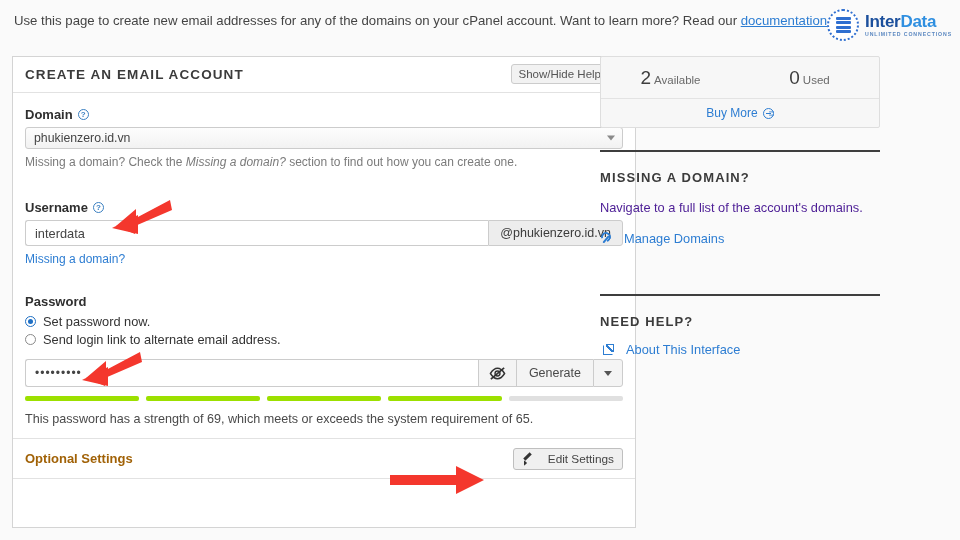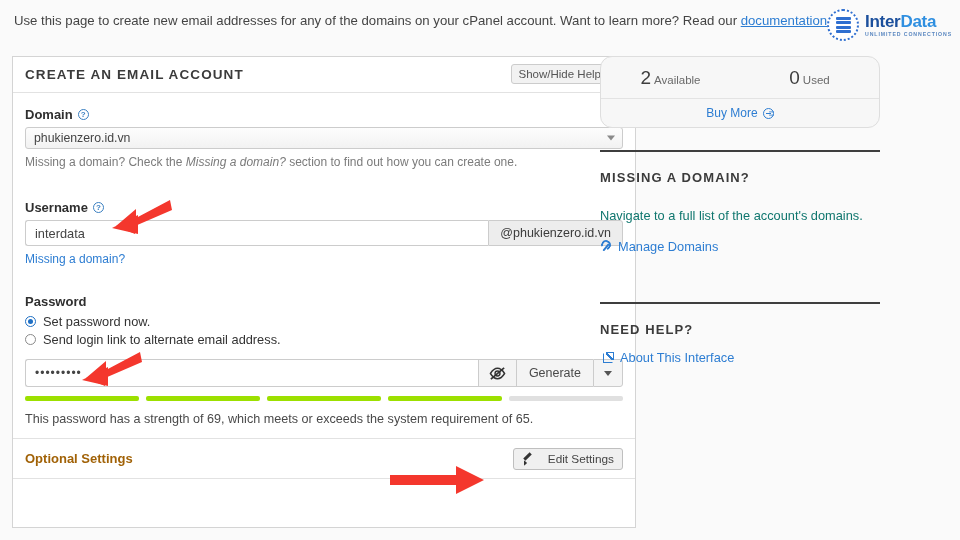--- a/index.html
+++ b/index.html
@@ -162,21 +162,21 @@
   .pencil-ico::after{
     content:""; position:absolute; left:0px; bottom:0px;
     width:0;height:0;border:2.2px solid transparent;border-right-color:#333;border-top-color:#333;
     transform:rotate(45deg);
   }
   #blank-section { border-top:1px solid #e2e2e2; height:44px; margin:0 -12px; background:#fff; }
 
   
   #rail { position:absolute; left:600px; top:56px; width:280px; }
   #quota {
-    border:1px solid #dedede; background:#f7f7f7; border-radius:12px;
+    border:1px solid #dedede; background:#f7f7f7; border-radius:2px;
   }
   #quota-nums {
     display:flex; height:42px; align-items:center; border-bottom:1px solid #e3e3e3;
   }
   .quota-cell { flex:1; text-align:center; }
   .quota-num { font-size:19px; color:#3e3e3e; }
   .quota-lbl { font-size:11.5px; color:#6a6a6a; margin-left:3px; }
   #buy-more {
     height:28px; display:flex; align-items:center; justify-content:center;
     font-size:12px; color:#2D7DD2; cursor:pointer; gap:5px;
@@ -185,22 +185,22 @@
     display:inline-block; width:11px;height:11px;border-radius:50%;
     border:1px solid #2D7DD2; position:relative;
   }
   .arrow-circ::after{
     content:""; position:absolute; left:2px; top:4px; width:5px;height:1.2px;background:#2D7DD2;
     box-shadow:3px -1.6px 0 -0.1px #2D7DD2, 3px 1.6px 0 -0.1px #2D7DD2;
   }
 
   .rail-rule { border-top:2px solid #3e3e3e; margin-top:22px; }
   .rail-head { font-size:13px; font-weight:bold; letter-spacing:1.1px; color:#3b3b3b; margin-top:18px; }
-  .rail-text { font-size:12.8px; color:#0f766e; margin-top:22px; line-height:1.45; }
-  .rail-link { display:flex; align-items:center; gap:6px; color:#2D7DD2; font-size:12.8px; margin-top:13px; cursor:pointer; }
+  .rail-text { font-size:12.8px; color:#4c1d95; margin-top:14px; line-height:1.45; }
+  .rail-link { display:flex; align-items:center; gap:12px; color:#2D7DD2; font-size:12.8px; margin-top:13px; cursor:pointer; }
   .wrench-ico { display:inline-block; width:12px;height:12px; position:relative; }
   .wrench-ico::before{
     content:""; position:absolute; left:5px; top:3px; width:2.4px; height:9px;
     background:#2D7DD2; transform:rotate(40deg); border-radius:1px;
   }
   .wrench-ico::after{
     content:""; position:absolute; left:1px; top:0px; width:6px;height:6px;
     border:2px solid #2D7DD2; border-radius:50%; border-bottom-color:transparent;
     transform:rotate(30deg);
   }

